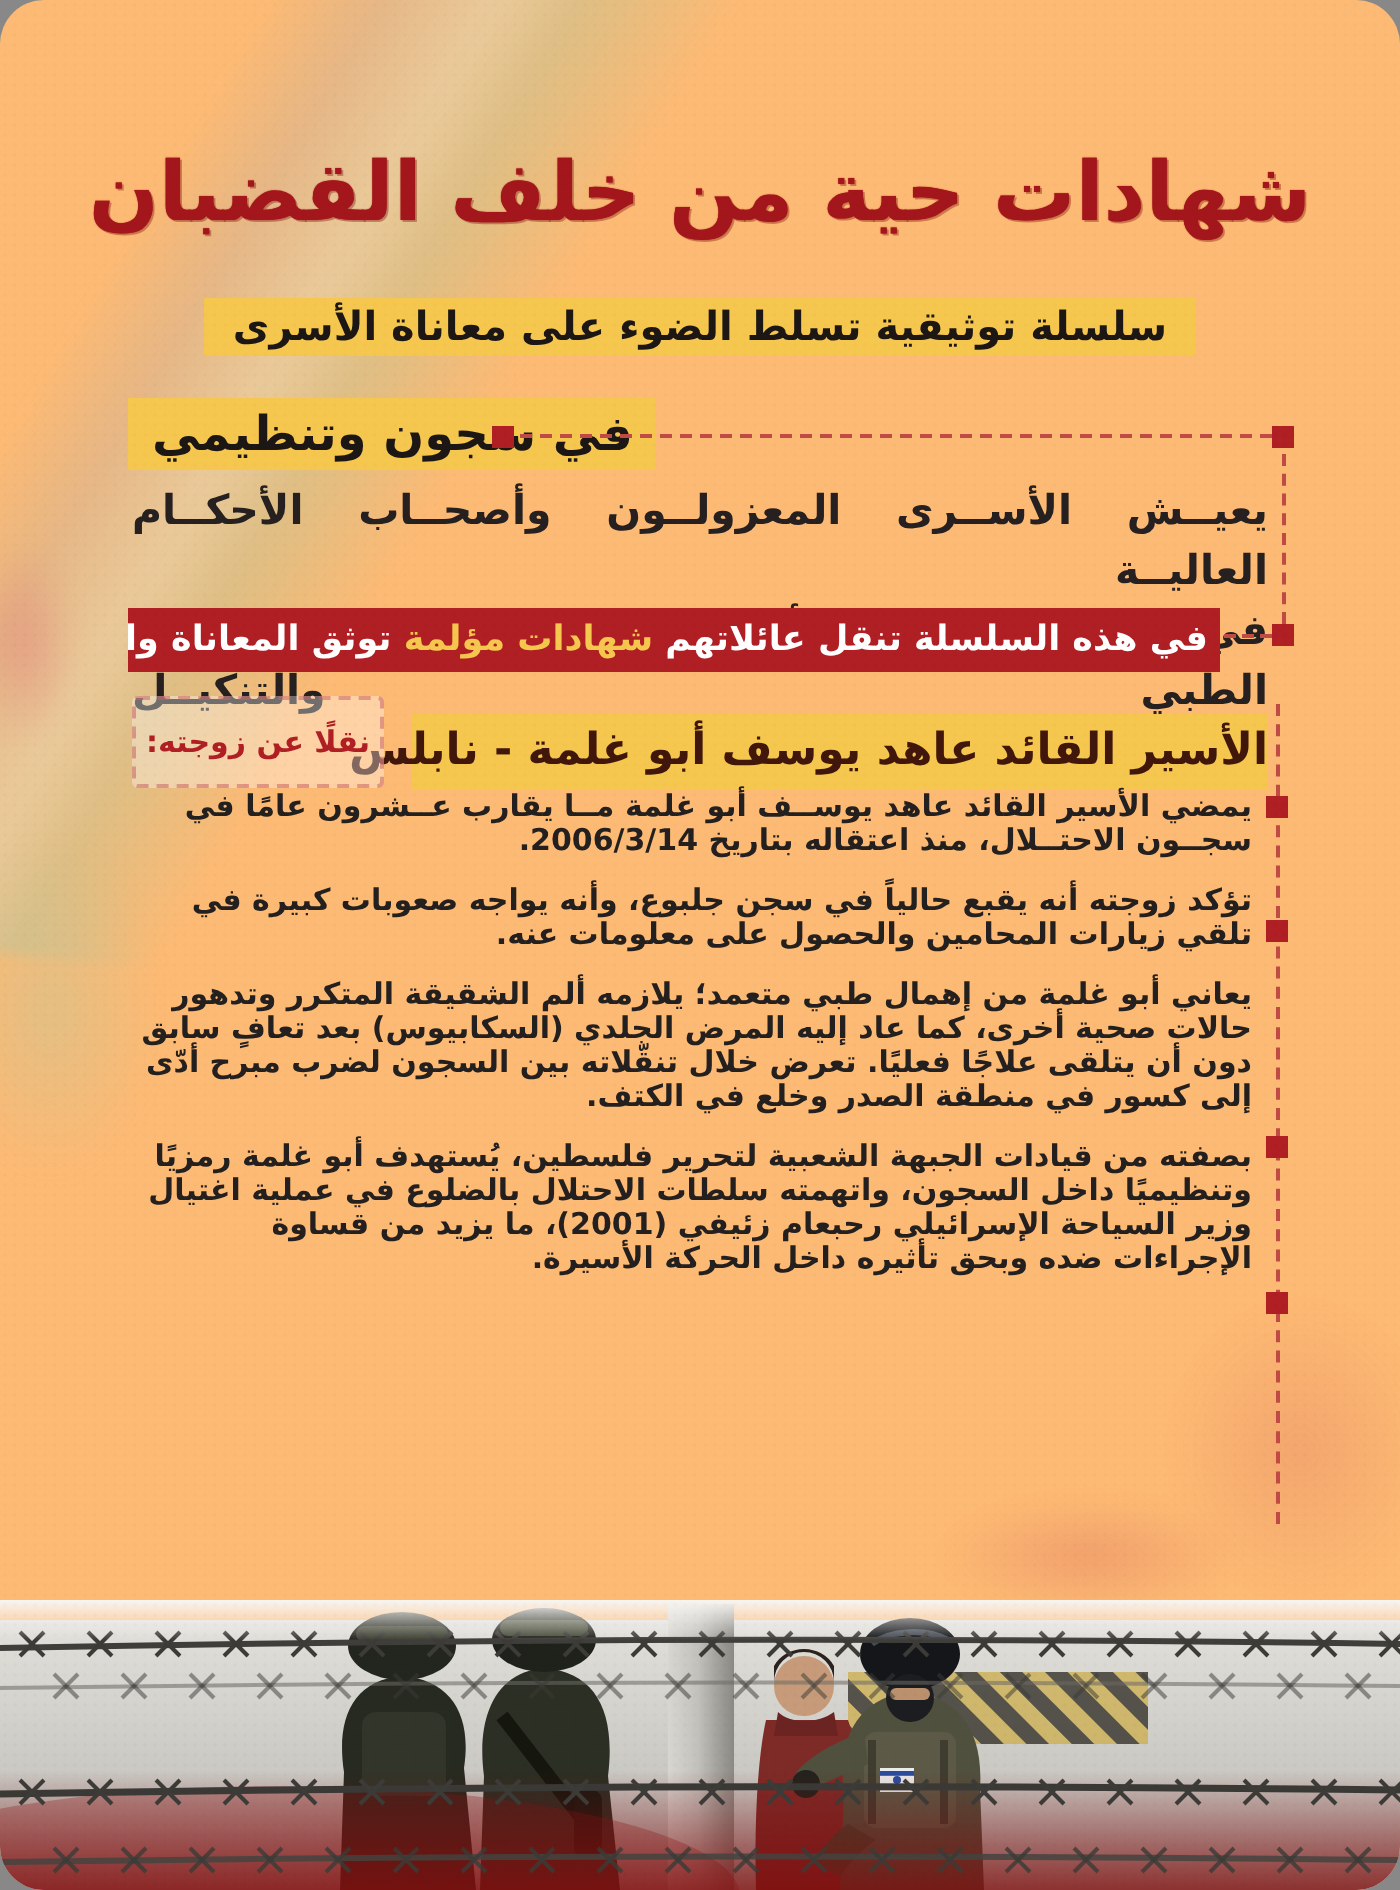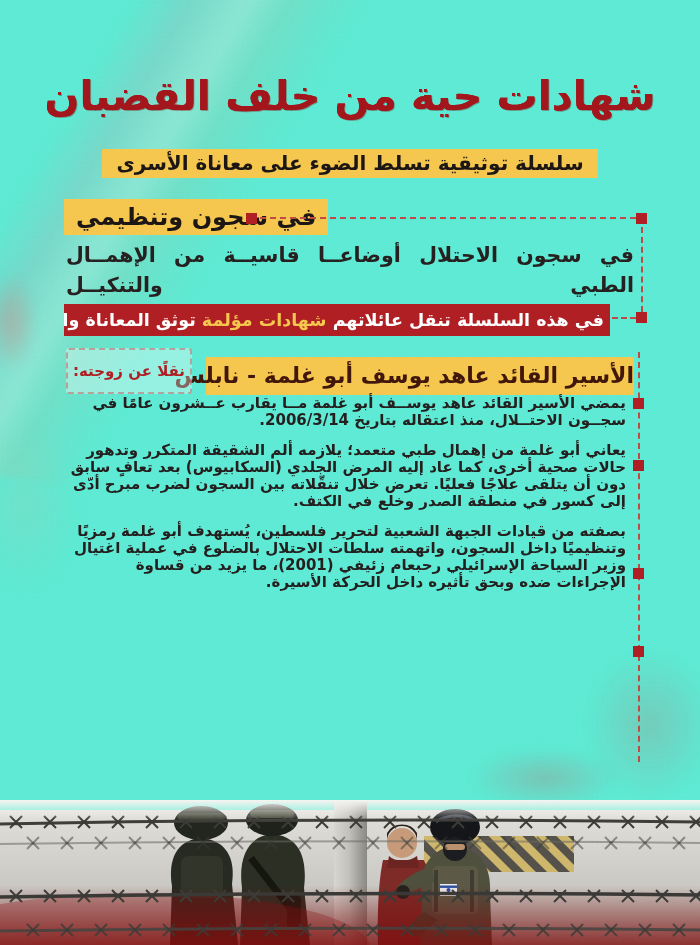--- a/index.html
+++ b/index.html
@@ -1,19 +1,19 @@
 <!DOCTYPE html>
 <html lang="ar"><head>
 <meta charset="utf-8">
 <style>
   html,body{margin:0;padding:0;background:#888;}
   .poster{
     position:relative; width:700px; height:945px; margin:0 auto;
-    background:#5eead4; overflow:hidden; direction:rtl;
-    font-family:"DejaVu Sans", sans-serif; color:#211d1c;
+    background:#fdba74; overflow:hidden; direction:rtl;
+    font-family:"DejaVu Sans", sans-serif; color:#211d1c;border-radius:22px;
   }
   .poster::after{
     content:""; position:absolute; inset:0; pointer-events:none;
     background-image:radial-gradient(rgba(0,0,0,.05) .8px, transparent .8px);
     background-size:5px 5px; opacity:.35; z-index:40;
   }
   
   .wm{position:absolute; pointer-events:none; z-index:0;}
   .wm-beam{left:-70px; top:-50px; width:430px; height:540px;
     background:linear-gradient(115deg, transparent 30%, rgba(175,175,175,.30) 38%, rgba(205,225,210,.40) 46%, rgba(150,200,170,.30) 52%, transparent 63%);
@@ -98,30 +98,32 @@
   </div>
 
   <div class="sq" style="left:246px; top:213px;"></div>
   <div class="dash-h" style="left:260px; top:217px; width:376px;"></div>
   <div class="sq" style="left:636px; top:213px;"></div>
   <div class="dash-v" style="left:641px; top:227px; height:85px;"></div>
   <div class="sq" style="left:636px; top:312px;"></div>
   <div class="dash-h" style="left:612px; top:317px; width:24px;"></div>
 
   <div class="intro">
+    <div>يعيــش الأســرى المعزولــون وأصحــاب الأحكــام العاليــة</div>
     <div>في سجون الاحتلال أوضاعــا قاسيــة من الإهمــال الطبي والتنكيــل</div>
   </div>
 
   <div class="banner"><span>في هذه السلسلة تنقل عائلاتهم </span><span class="hl">شهادات مؤلمة</span><span> توثق المعاناة والصمود</span></div>
 
   <div class="namebox">الأسير القائد عاهد يوسف أبو غلمة - نابلس</div>
   <div class="sourcebox">نقلًا عن زوجته:</div>
 
   <div class="bullets">
     <p>يمضي الأسير القائد عاهد يوســف أبو غلمة مــا يقارب عــشرون عامًا في سجــون الاحتــلال، منذ اعتقاله بتاريخ 2006/3/14.</p>
+    <p>تؤكد زوجته أنه يقبع حالياً في سجن جلبوع، وأنه يواجه صعوبات كبيرة في تلقي زيارات المحامين والحصول على معلومات عنه.</p>
     <p>يعاني أبو غلمة من إهمال طبي متعمد؛ يلازمه ألم الشقيقة المتكرر وتدهور حالات صحية أخرى، كما عاد إليه المرض الجلدي (السكابيوس) بعد تعافٍ سابق دون أن يتلقى علاجًا فعليًا. تعرض خلال تنقّلاته بين السجون لضرب مبرح أدّى إلى كسور في منطقة الصدر وخلع في الكتف.</p>
     <p>بصفته من قيادات الجبهة الشعبية لتحرير فلسطين، يُستهدف أبو غلمة رمزيًا وتنظيميًا داخل السجون، واتهمته سلطات الاحتلال بالضلوع في عملية اغتيال وزير السياحة الإسرائيلي رحبعام زئيفي (2001)، ما يزيد من قساوة الإجراءات ضده وبحق تأثيره داخل الحركة الأسيرة.</p>
   </div>
 
   <div class="dash-v rail"></div>
   <div class="sq" style="left:633px; top:398px;"></div>
   <div class="sq" style="left:633px; top:460px;"></div>
   <div class="sq" style="left:633px; top:568px;"></div>
   <div class="sq" style="left:633px; top:646px;"></div>
 

